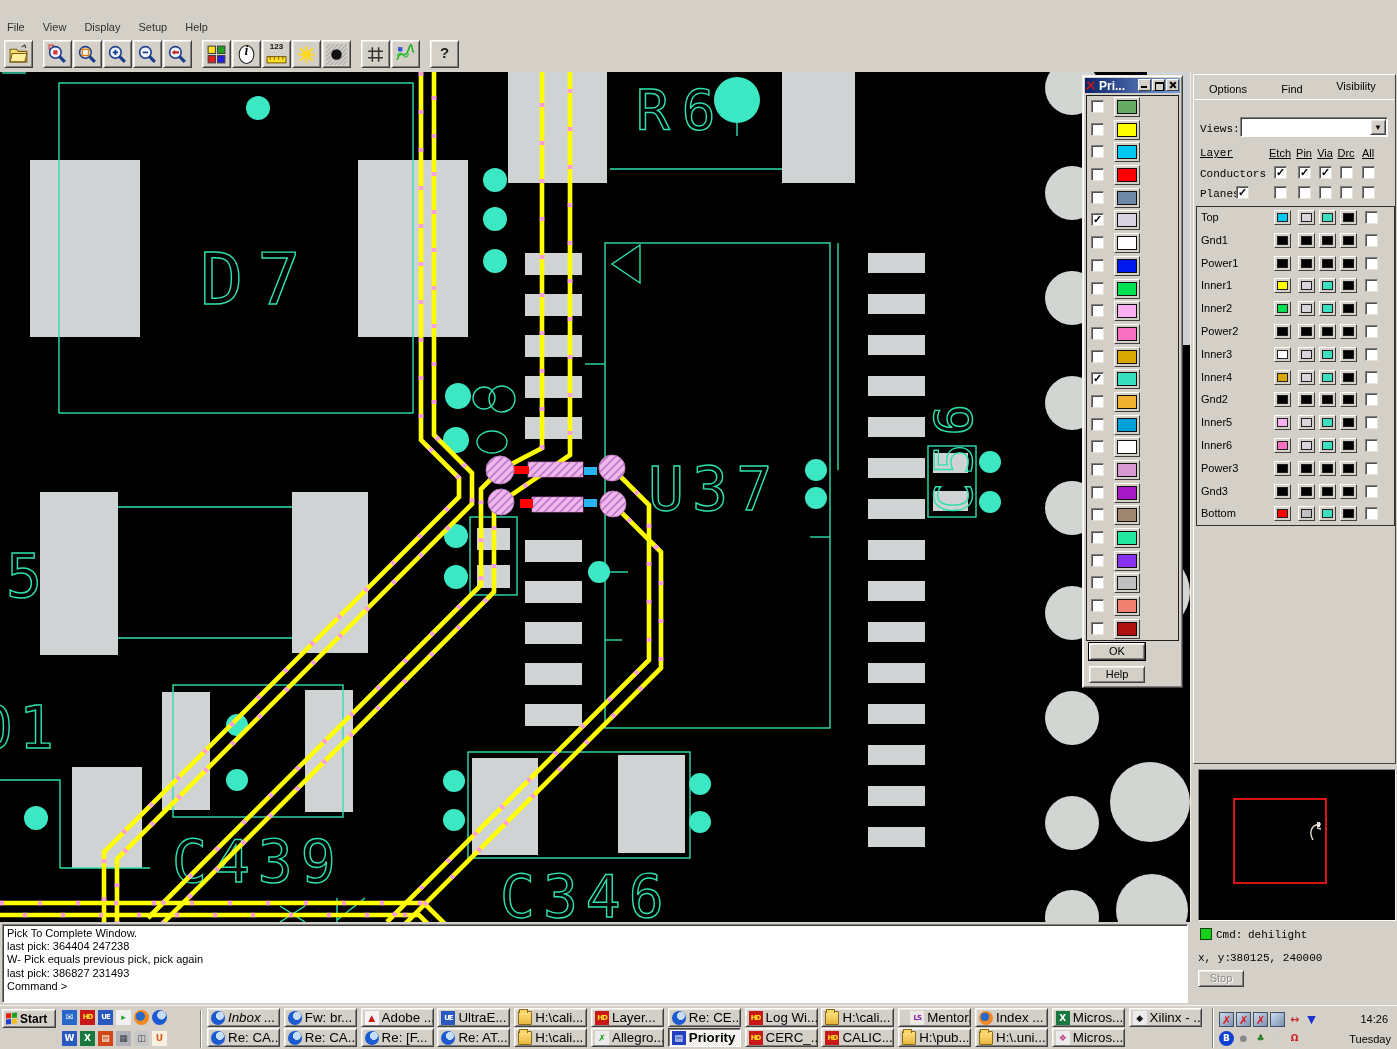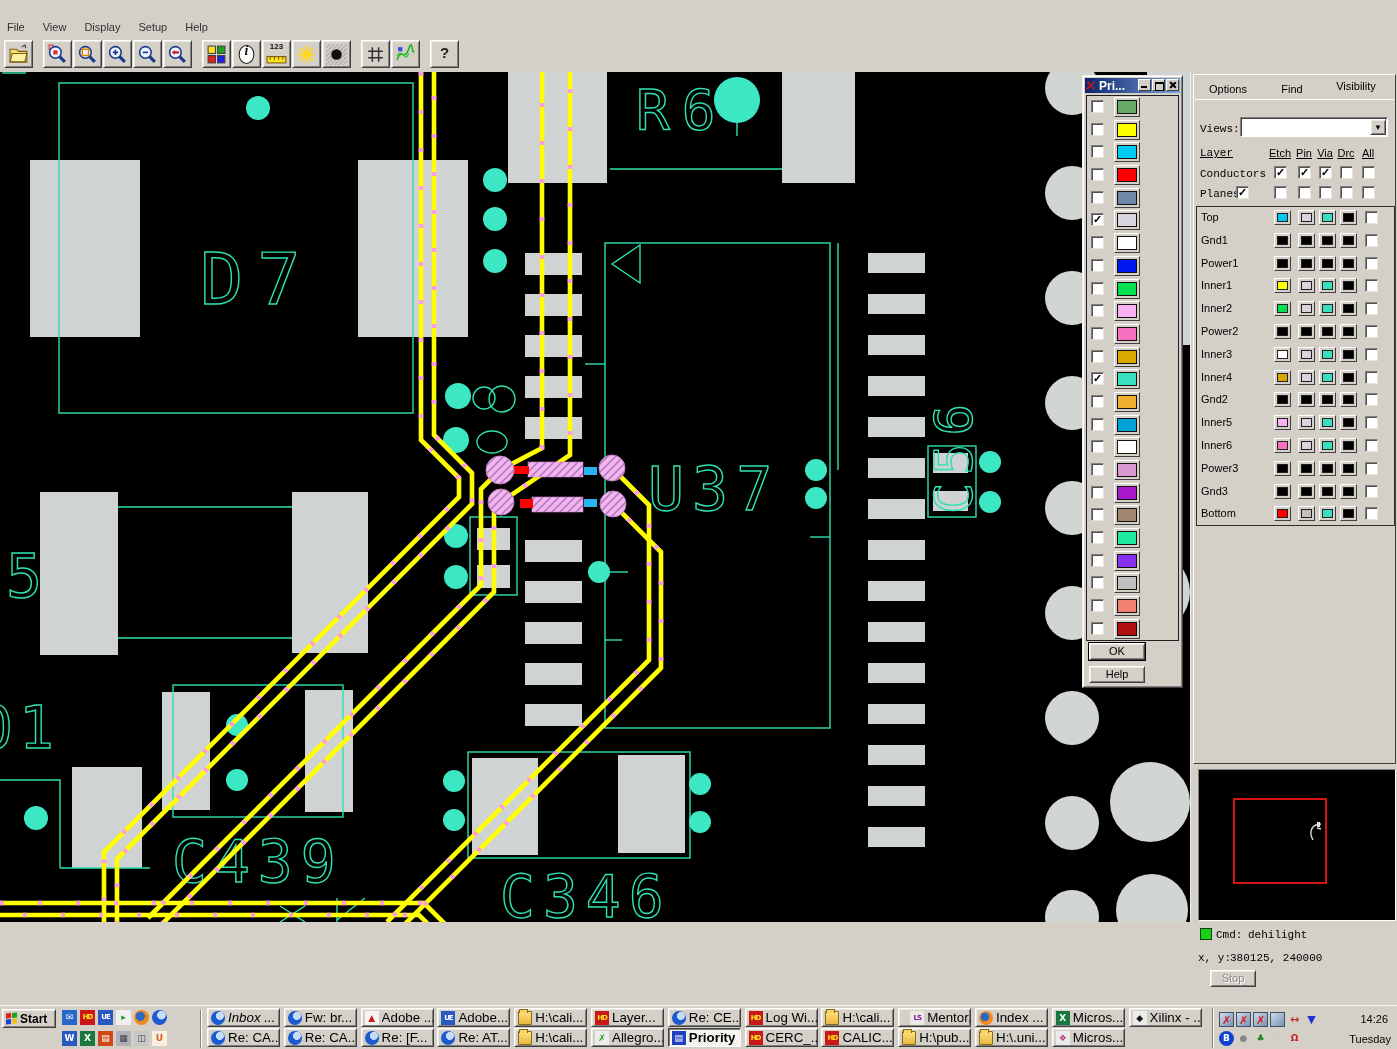--- a/index.html
+++ b/index.html
@@ -82,21 +82,21 @@
   .dsw i { position:absolute; left:2px; top:2px; right:2px; bottom:2px; border:1px solid #101010; }
   .dbtnrow { position:absolute; left:6px; width:56px; height:17px; background:#d4d0c8; text-align:center; font-size:11px; padding-top:1px; }
   .okb { top:567px; outline:1px solid #000; }
   .helpb { top:590px; }
 
   
   .statusrow { position:absolute; left:0; top:922px; width:1397px; height:83px; background:#d4d0c8; }
   .console { position:absolute; left:2px; top:2px; width:1186px; height:79px; background:#fff; padding:2px 4px; line-height:13.2px; overflow:hidden; }
   .cmdpanel { position:absolute; left:1190px; top:0; width:207px; height:83px; }
   .cmdled { position:absolute; left:10px; top:6px; width:12px; height:12px; background:#18d018; border:1px solid #104010; }
-  .stopb { position:absolute; left:20px; top:48px; width:46px; height:17px; background:#d4d0c8; text-align:center; color:#8a8a8a; text-shadow:1px 1px 0 #fff; padding-top:1px; }
+  .stopb { position:absolute; left:8px; top:48px; width:46px; height:17px; background:#d4d0c8; text-align:center; color:#8a8a8a; text-shadow:1px 1px 0 #fff; padding-top:1px; }
 
   
   .taskbar { position:absolute; left:0; top:1005px; width:1397px; height:44px; background:#d4d0c8; border-top:1px solid #f4f2ee; }
   .startb { position:absolute; left:2px; top:3px; width:54px; height:19px; background:#d4d0c8; display:flex; align-items:center; gap:3px; padding-left:3px; font-weight:bold; font-size:12px; }
   .flag { display:inline-grid; grid-template-columns:5px 5px; grid-template-rows:5px 5px; gap:1px; transform:skewY(-6deg); }
   .flag i:nth-child(1){background:#e02010;} .flag i:nth-child(2){background:#20a020;} .flag i:nth-child(3){background:#2040d0;} .flag i:nth-child(4){background:#f0c020;}
   .qsep { position:absolute; left:200px; top:4px; width:2px; height:38px; border-left:1px solid #808080; border-right:1px solid #fff; }
   .icon { position:absolute; width:15px; height:15px; text-align:center; font-weight:bold; font-size:9px; line-height:15px; font-family:"DejaVu Sans",sans-serif; }
   .icon.small2 { letter-spacing:-1px; font-size:7px; }
   .shp-folder { background:linear-gradient(#ffe080,#e8b840); border:1px solid #8a6a10; border-radius:1px; }
@@ -828,20 +828,27 @@
           <div class="cb" data-name="planes-etch-checkbox" style="left: 80px; top: 111px;"></div>
           <div class="cb" data-name="planes-pin-checkbox" style="left: 104px; top: 111px;"></div>
           <div class="cb" data-name="planes-via-checkbox" style="left: 125px; top: 111px;"></div>
           <div class="cb" data-name="planes-drc-checkbox" style="left: 146px; top: 111px;"></div>
           <div class="cb" data-name="planes-all-checkbox" style="left: 168px; top: 111px;"></div>
         </div>
     </div>
   </div>
 
   <div class="statusrow" data-name="status-row">
+    <div class="console sunken" id="console" data-name="command-console">
+        <div class="cline" data-name="console-line">Pick To Complete Window.</div>
+        <div class="cline" data-name="console-line">last pick:  364404  247238</div>
+        <div class="cline" data-name="console-line">W- Pick equals previous pick, pick again</div>
+        <div class="cline" data-name="console-line">last pick:  386827  231493</div>
+        <div class="cline" data-name="console-line">Command &gt;</div>
+      </div>
     <div class="cmdpanel" data-name="command-status-panel">
       <span class="cmdled" data-name="command-status-led"></span>
       <span class="pl" style="left:26px;top:7px" data-name="cmd-label">Cmd:</span>
       <span class="pl" style="left:58px;top:7px" data-name="cmd-value">dehilight</span>
       <span class="pl" style="left:8px;top:30px" data-name="xy-label">x, y:</span>
       <span class="pl" style="left:40px;top:30px" data-name="xy-value">380125, 240000</span>
       <div class="stopb raised" data-name="stop-button">Stop</div>
     </div>
   </div>
 
@@ -878,21 +885,21 @@
         <button class="task raised" data-name="task-button-fw-br-" style="left: 283.8px; top: 2px;">
           <span class="icon shp-tb" data-name="thunderbird-icon" style="color: rgb(207, 228, 251); width: 14px; height: 14px; line-height: 14px;"></span>
           <span class="tlabel" data-name="task-button-label">Fw: br...</span>
         </button>
         <button class="task raised" data-name="task-button-adobe-" style="left: 360.6px; top: 2px;">
           <span class="icon" data-name="adobe-icon" style="background: rgb(244, 244, 244); color: rgb(208, 24, 24); width: 14px; height: 14px; line-height: 14px;">▲</span>
           <span class="tlabel" data-name="task-button-label">Adobe ...</span>
         </button>
         <button class="task raised" data-name="task-button-ultrae-" style="left: 437.4px; top: 2px;">
           <span class="icon small2" data-name="ultraedit-icon" style="background: rgb(40, 88, 192); color: rgb(255, 255, 255); width: 14px; height: 14px; line-height: 14px;">UE</span>
-          <span class="tlabel" data-name="task-button-label">Adobe...</span>
+          <span class="tlabel" data-name="task-button-label">UltraE...</span>
         </button>
         <button class="task raised" data-name="task-button-h-cali-" style="left: 514.2px; top: 2px;">
           <span class="icon shp-folder" data-name="folder-icon" style="color: rgb(122, 92, 16); width: 14px; height: 14px; line-height: 14px;"></span>
           <span class="tlabel" data-name="task-button-label">H:\cali...</span>
         </button>
         <button class="task raised" data-name="task-button-design-" style="left: 591px; top: 2px;">
           <span class="icon small2" data-name="hdl-icon" style="background: rgb(200, 24, 24); color: rgb(255, 224, 32); width: 14px; height: 14px; line-height: 14px;">HD</span>
           <span class="tlabel" data-name="task-button-label">Layer...</span>
         </button>
         <button class="task raised" data-name="task-button-re-ce-" style="left: 667.8px; top: 2px;">

